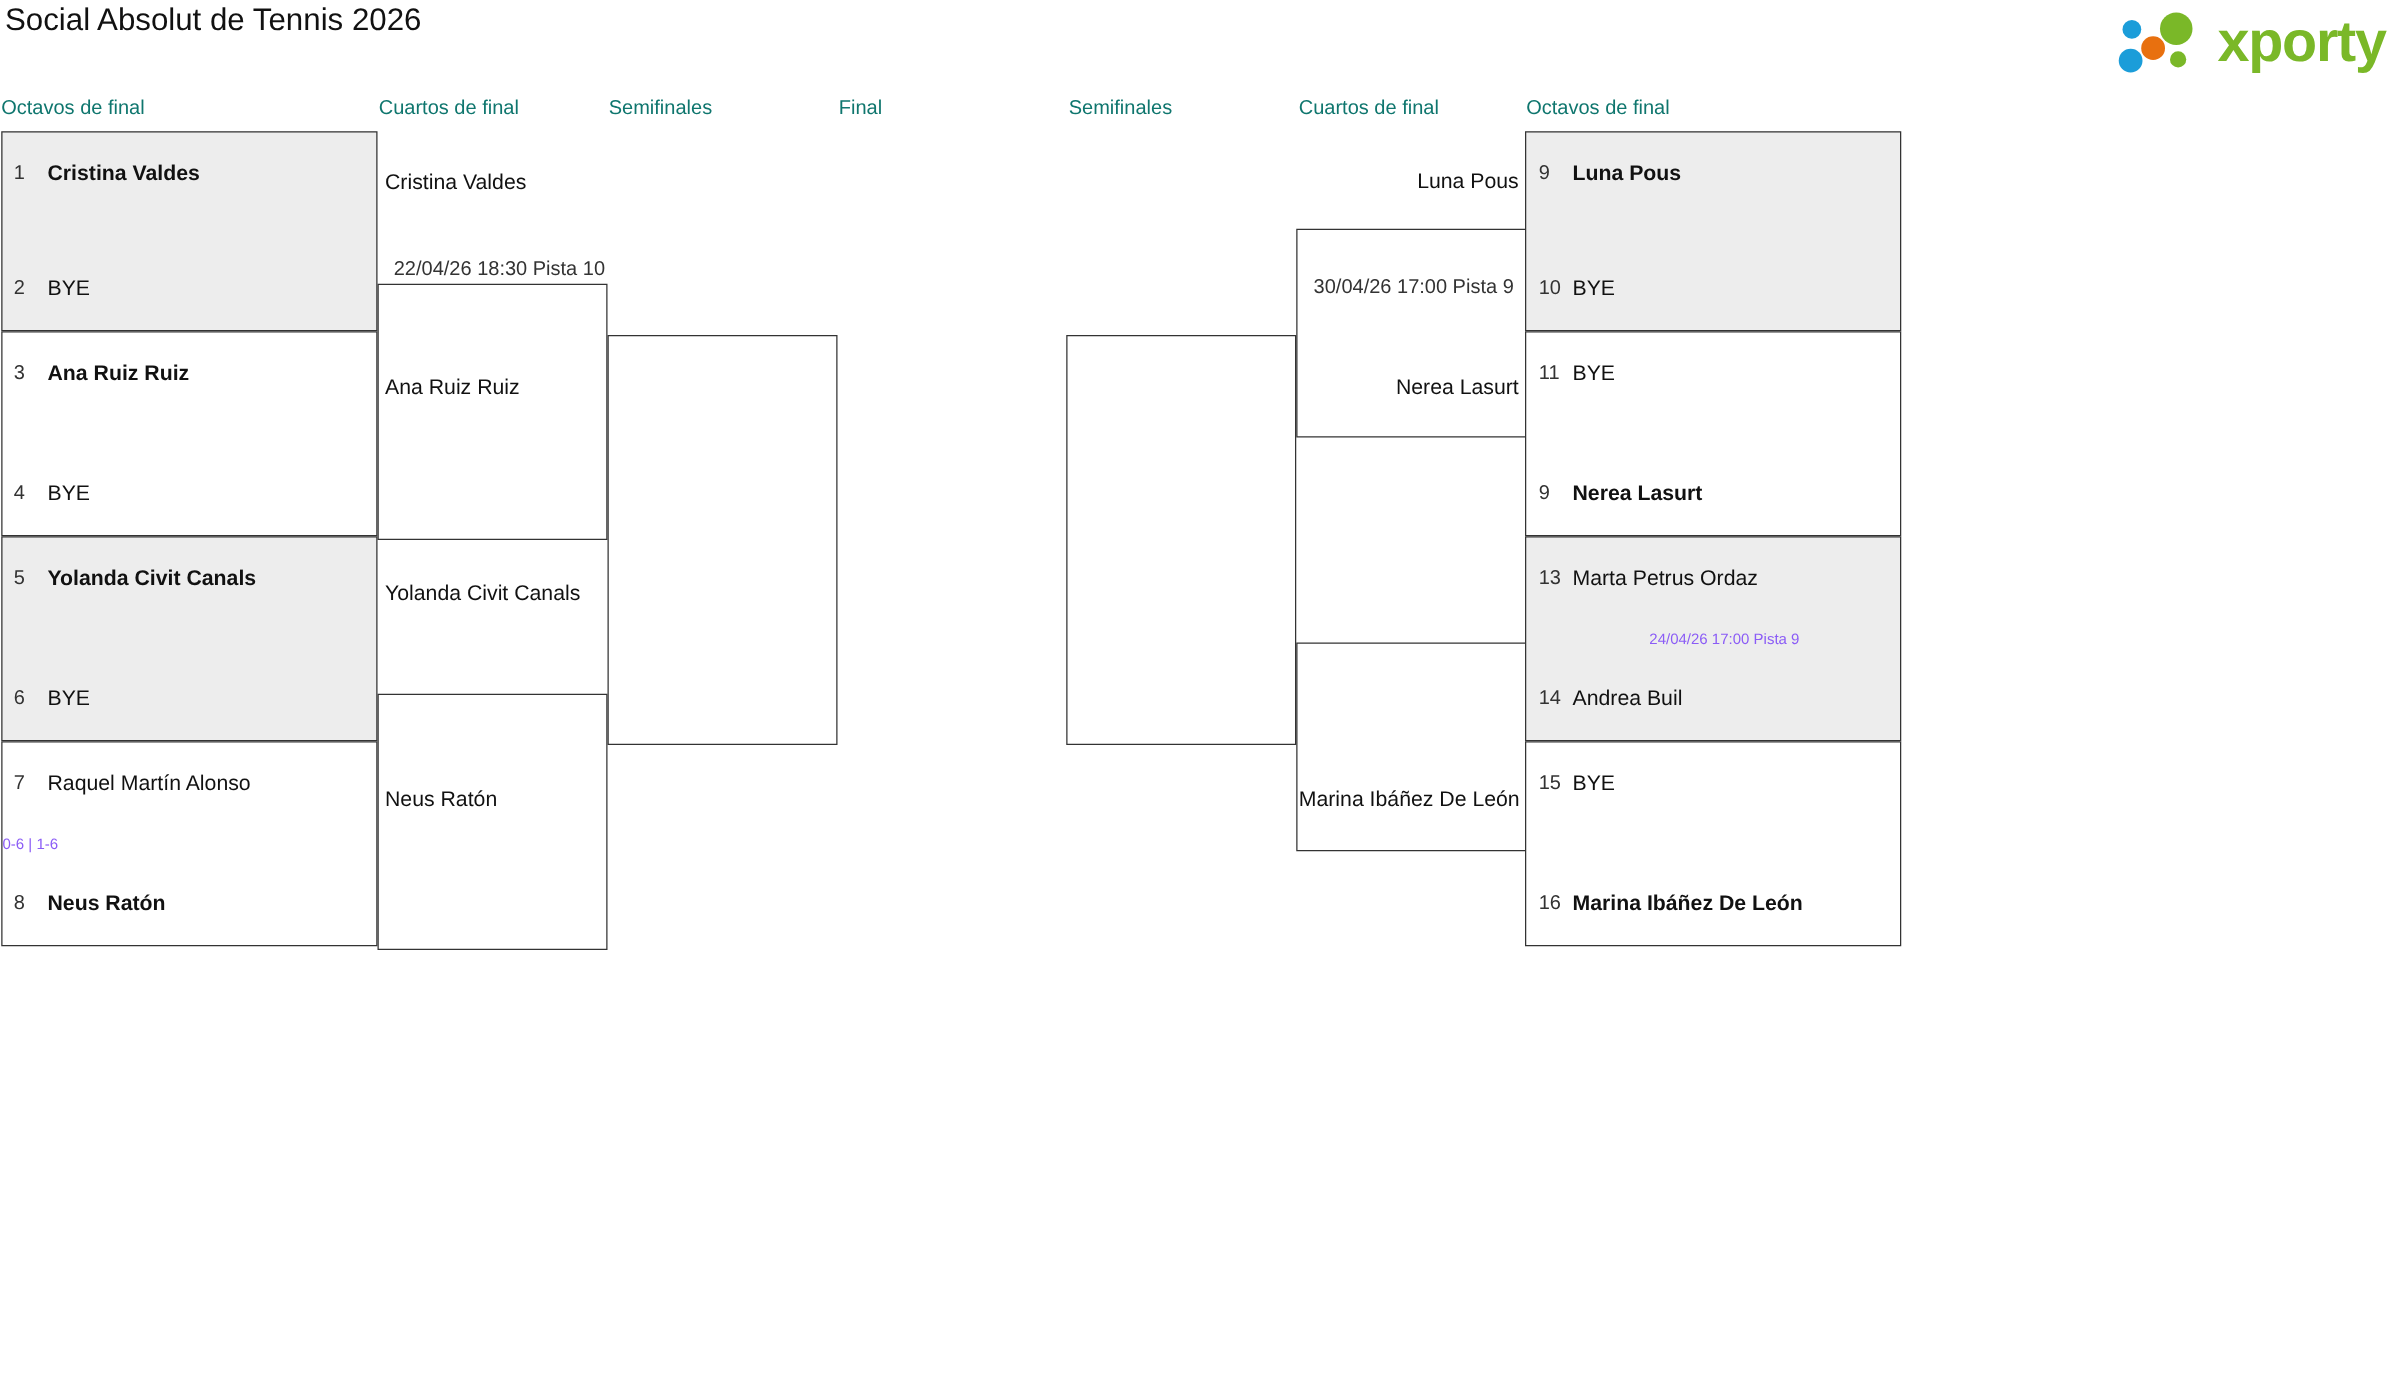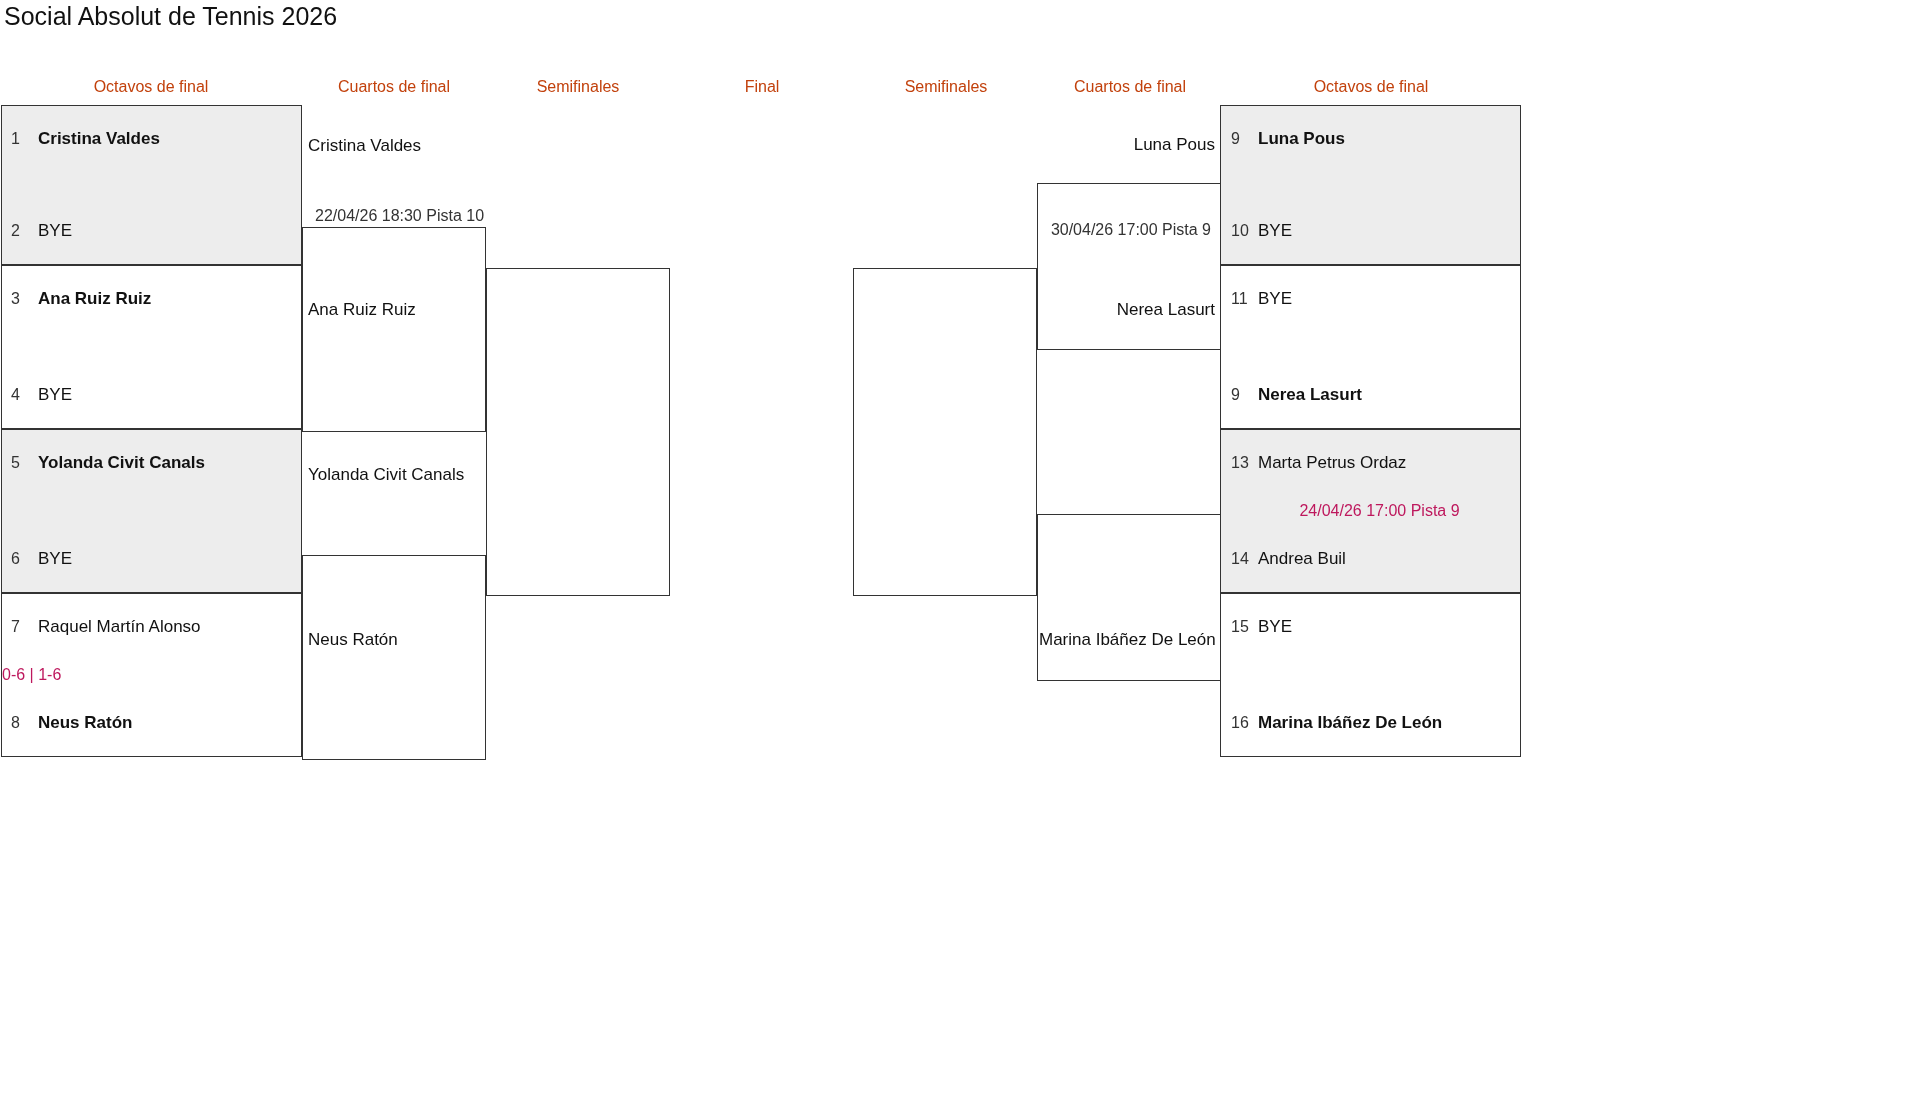--- a/index.html
+++ b/index.html
@@ -36,21 +36,21 @@
   #logo-word {
     position: absolute; left: 82px; top: -2px;
     font-size: 46px; line-height: 58px; font-weight: bold;
     color: #7ab828; letter-spacing: -1px;
   }
 
   
   .round-header {
     position: absolute; top: 76px;
     font-size: 16px; line-height: 22px;
-    color: #c2410c; text-align: center;
+    color: #0f766e; 
     white-space: nowrap;
   }
 
   
   #bracket { position: absolute; left: 0; top: 0; width: 1920px; height: 1100px; }
 
   
   .o-match {
     position: absolute;
     box-sizing: border-box;
@@ -87,22 +87,22 @@
   .o-match.left .slot { padding-left: 9px; }
   .o-match.left .seed { margin-right: 9px; }
   .o-match.right .slot { padding-left: 10px; }
   .o-match.right .seed { margin-right: 9px; }
 
   .o-meta {
     position: absolute;
     left: 0; right: 0;
     top: 50%;
     transform: translateY(-50%);
-    font-size: 16px;
-    color: #be185d;
+    font-size: 12px;
+    color: #8b5cf6;
     white-space: nowrap;
   }
   .o-match.left .o-meta { padding-right: 12px; }
   .o-match.right .o-meta { text-align: center; padding-left: 18px; }
 
   
   .conn {
     position: absolute;
     box-sizing: border-box;
     border: 1px solid #333333;
@@ -119,20 +119,30 @@
   }
   .float-label.meta { font-size: 16px; color: #333333; }
   .float-label.rt { text-align: right; }
 </style>
 </head>
 <body>
 
 <div id="header">
   <div id="title-line1">Social Absolut de Tennis 2026</div>
 
+  <div id="logo">
+    <div id="logo-dots">
+      <span class="dot" style="left:6px;  top:10px; width:15px; height:15px; background:#1b9dd9;"></span>
+      <span class="dot" style="left:21px; top:23px; width:19px; height:19px; background:#e8700f;"></span>
+      <span class="dot" style="left:3px;  top:33px; width:19px; height:19px; background:#1b9dd9;"></span>
+      <span class="dot" style="left:36px; top:4px;  width:26px; height:26px; background:#7ab828;"></span>
+      <span class="dot" style="left:44px; top:35px; width:13px; height:13px; background:#7ab828;"></span>
+    </div>
+    <div id="logo-word">xporty</div>
+  </div>
 </div>
 
 <div class="round-header" style="left:1px;    width:300px;">Octavos de final</div>
 <div class="round-header" style="left:303px;  width:182px;">Cuartos de final</div>
 <div class="round-header" style="left:487px;  width:182px;">Semifinales</div>
 <div class="round-header" style="left:671px;  width:182px;">Final</div>
 <div class="round-header" style="left:855px;  width:182px;">Semifinales</div>
 <div class="round-header" style="left:1039px; width:182px;">Cuartos de final</div>
 <div class="round-header" style="left:1221px; width:300px;">Octavos de final</div>
 

